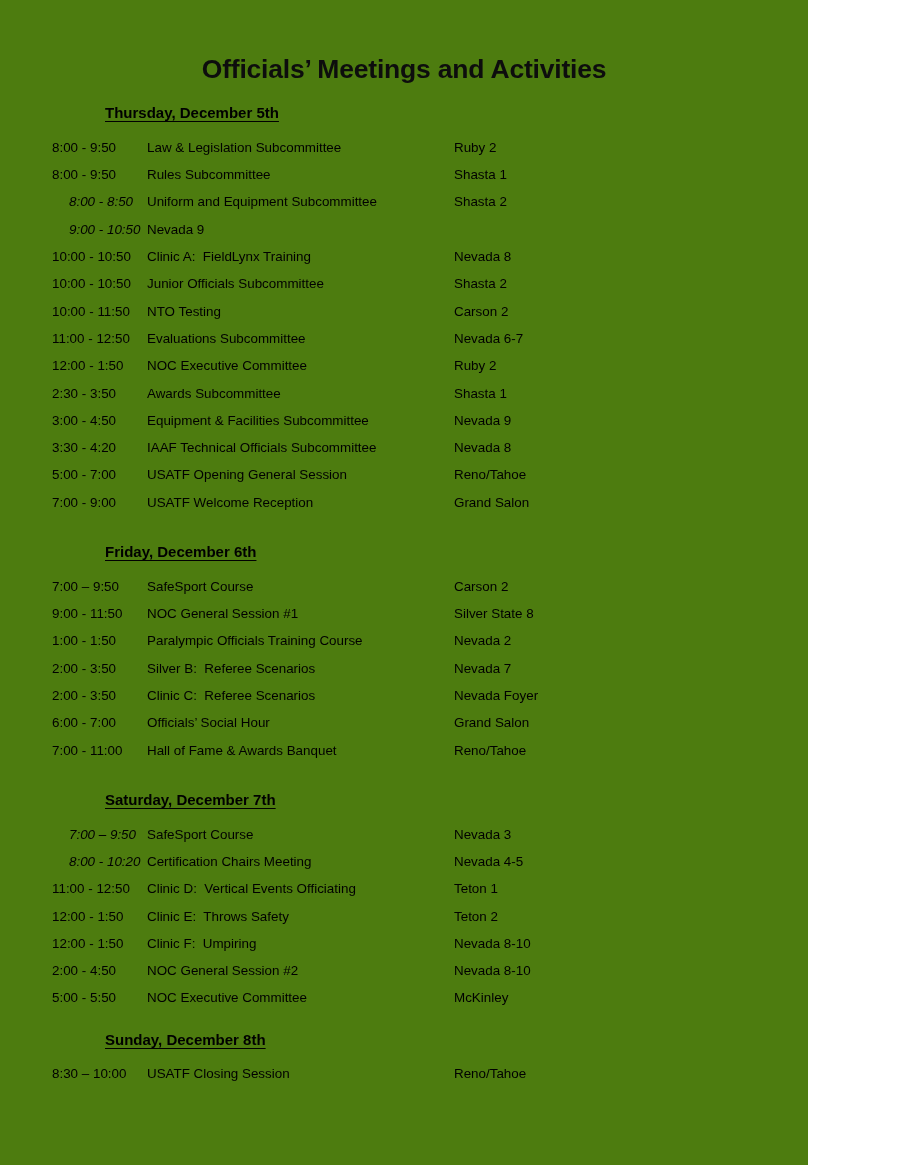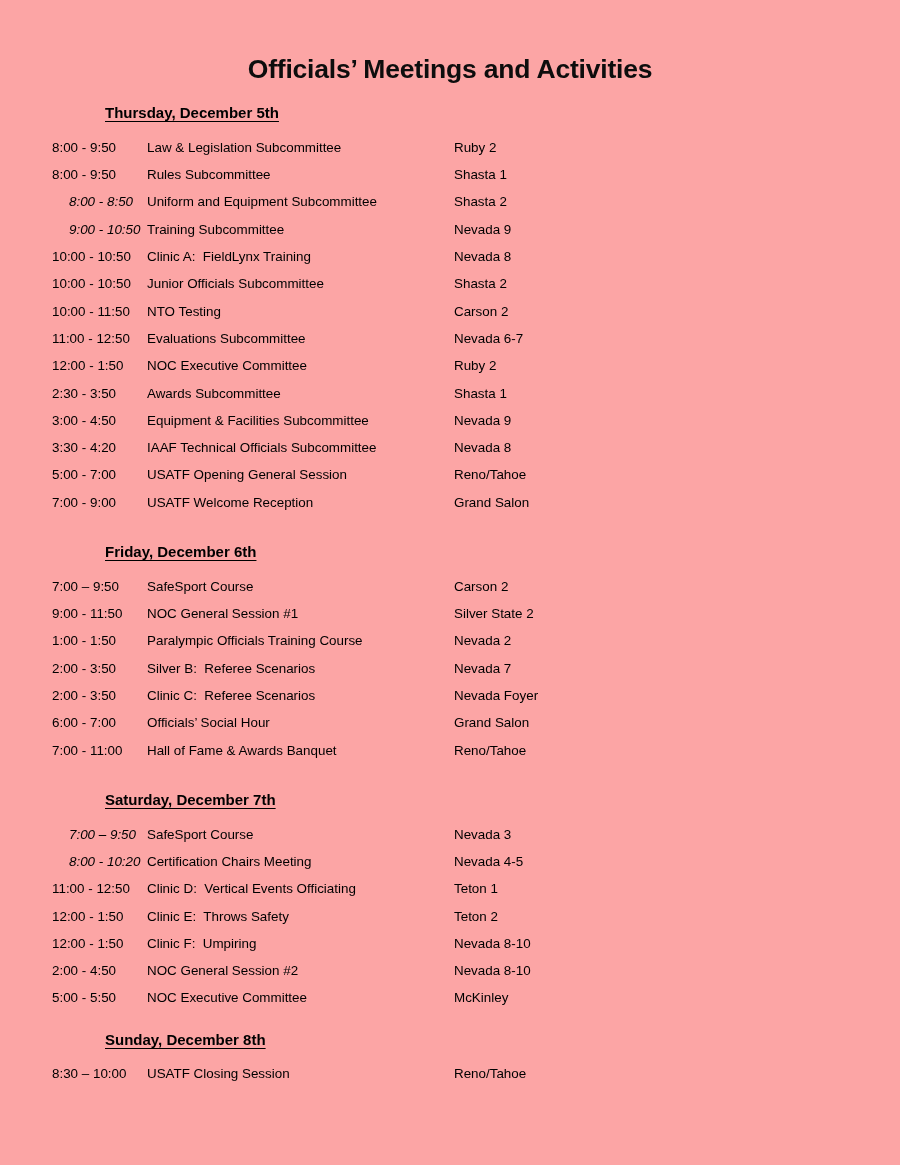--- a/index.html
+++ b/index.html
@@ -2,23 +2,23 @@
 <html><head>
 <meta charset="utf-8">
 <style>
   html, body {
     margin: 0;
     padding: 0;
     background: #ffffff;
   }
   .page {
     position: relative;
-    width: 900px;
+    width: 808px;
     height: 1165px;
-    background: #fca5a5;
+    background: #4d7c0f;
     font-family: "Liberation Sans", sans-serif;
     color: #000000;
     overflow: hidden;
     box-sizing: border-box;
   }
   .doc-title {
     text-align: center;
     font-size: 26.5px;
     font-weight: bold;
     letter-spacing: -0.2px;
@@ -90,39 +90,39 @@
   <h1 class="doc-title">Officials’ Meetings and Activities</h1>
 
 
   <div class="sections">
       <div class="day-section">
         <div class="day-heading">Thursday, December 5th</div>
         <div class="rows">
           <div class="row"><div class="col-time">8:00 - 9:50</div><div class="col-event">Law &amp; Legislation Subcommittee</div><div class="col-location">Ruby 2</div></div>
           <div class="row"><div class="col-time">8:00 - 9:50</div><div class="col-event">Rules Subcommittee</div><div class="col-location">Shasta 1</div></div>
           <div class="row"><div class="col-time indent">8:00 - 8:50</div><div class="col-event">Uniform and Equipment Subcommittee</div><div class="col-location">Shasta 2</div></div>
-          <div class="row"><div class="col-time indent">9:00 - 10:50</div><div class="col-event">Training Subcommittee</div><div class="col-location">Nevada 9</div></div>
+          <div class="row"><div class="col-time indent">9:00 - 10:50</div><div class="col-location">Nevada 9</div></div>
           <div class="row"><div class="col-time">10:00 - 10:50</div><div class="col-event">Clinic A:  FieldLynx Training</div><div class="col-location">Nevada 8</div></div>
           <div class="row"><div class="col-time">10:00 - 10:50</div><div class="col-event">Junior Officials Subcommittee</div><div class="col-location">Shasta 2</div></div>
           <div class="row"><div class="col-time">10:00 - 11:50</div><div class="col-event">NTO Testing</div><div class="col-location">Carson 2</div></div>
           <div class="row"><div class="col-time">11:00 - 12:50</div><div class="col-event">Evaluations Subcommittee</div><div class="col-location">Nevada 6-7</div></div>
           <div class="row"><div class="col-time">12:00 - 1:50</div><div class="col-event">NOC Executive Committee</div><div class="col-location">Ruby 2</div></div>
           <div class="row"><div class="col-time">2:30 - 3:50</div><div class="col-event">Awards Subcommittee</div><div class="col-location">Shasta 1</div></div>
           <div class="row"><div class="col-time">3:00 - 4:50</div><div class="col-event">Equipment &amp; Facilities Subcommittee</div><div class="col-location">Nevada 9</div></div>
           <div class="row"><div class="col-time">3:30 - 4:20</div><div class="col-event">IAAF Technical Officials Subcommittee</div><div class="col-location">Nevada 8</div></div>
           <div class="row"><div class="col-time">5:00 - 7:00</div><div class="col-event">USATF Opening General Session</div><div class="col-location">Reno/Tahoe</div></div>
           <div class="row"><div class="col-time">7:00 - 9:00</div><div class="col-event">USATF Welcome Reception</div><div class="col-location">Grand Salon</div></div>
         </div>
       </div>
       <div class="section-gap"></div>
       <div class="day-section">
         <div class="day-heading">Friday, December 6th</div>
         <div class="rows">
           <div class="row"><div class="col-time">7:00 – 9:50</div><div class="col-event">SafeSport Course</div><div class="col-location">Carson 2</div></div>
-          <div class="row"><div class="col-time">9:00 - 11:50</div><div class="col-event">NOC General Session #1</div><div class="col-location">Silver State 2</div></div>
+          <div class="row"><div class="col-time">9:00 - 11:50</div><div class="col-event">NOC General Session #1</div><div class="col-location">Silver State 8</div></div>
           <div class="row"><div class="col-time">1:00 - 1:50</div><div class="col-event">Paralympic Officials Training Course</div><div class="col-location">Nevada 2</div></div>
           <div class="row"><div class="col-time">2:00 - 3:50</div><div class="col-event">Silver B:  Referee Scenarios</div><div class="col-location">Nevada 7</div></div>
           <div class="row"><div class="col-time">2:00 - 3:50</div><div class="col-event">Clinic C:  Referee Scenarios</div><div class="col-location">Nevada Foyer</div></div>
           <div class="row"><div class="col-time">6:00 - 7:00</div><div class="col-event">Officials’ Social Hour</div><div class="col-location">Grand Salon</div></div>
           <div class="row"><div class="col-time">7:00 - 11:00</div><div class="col-event">Hall of Fame &amp; Awards Banquet</div><div class="col-location">Reno/Tahoe</div></div>
         </div>
       </div>
       <div class="section-gap"></div>
       <div class="day-section">
         <div class="day-heading">Saturday, December 7th</div>

